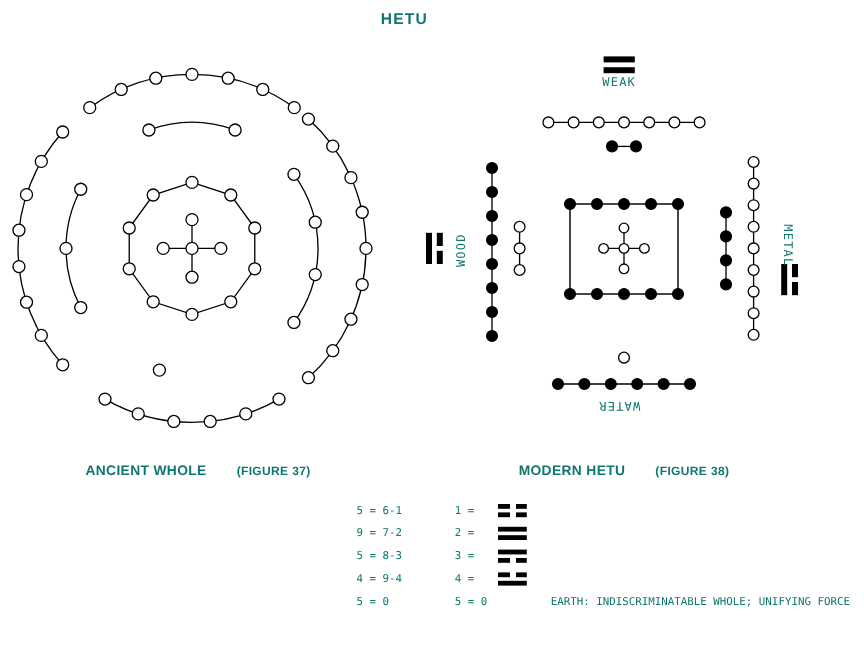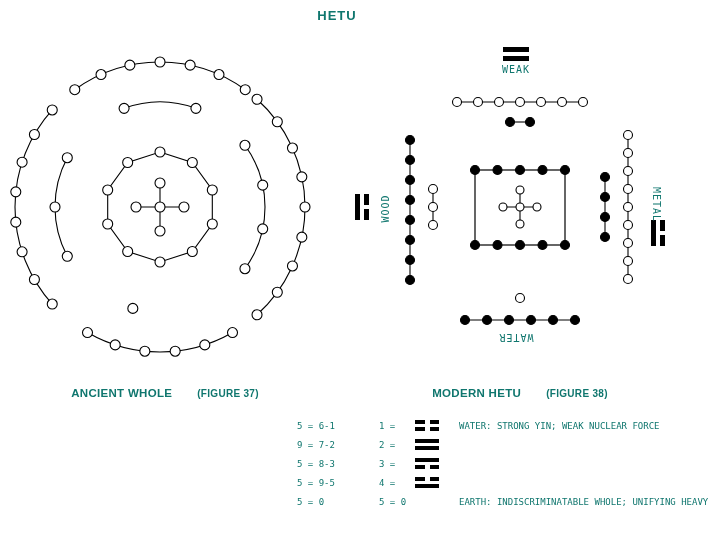--- a/index.html
+++ b/index.html
@@ -186,20 +186,20 @@
   <div class="el-label" style="left:626px;top:199px;transform:rotate(90deg)">METAL</div>
 
   <div class="caption" style="left:0;width:330px">
     <span>ANCIENT WHOLE</span><span class="fig">(FIGURE 37)</span>
   </div>
   <div class="caption" style="left:360px;width:320px">
     <span>MODERN HETU</span><span class="fig">(FIGURE 38)</span>
   </div>
 
   <div class="legend" id="legend">
-      <div class="lrow"><span class="lsum">5 = 6-1</span><span class="lnum">1 =</span><span class="ldig"><div class="digram"><div class="dbar broken"><i></i><i></i></div><div class="dbar broken"><i></i><i></i></div></div></span><span>WATER: STRONG YIN; WEAK NUCLEAR FORCE</span></div>
+      <div class="lrow"><span class="lsum">5 = 6-1</span><span class="lnum">1 =</span><span class="ldig"><div class="digram"><div class="dbar broken"><i></i><i></i></div><div class="dbar broken"><i></i><i></i></div></div></span></div>
       <div class="lrow"><span class="lsum">9 = 7-2</span><span class="lnum">2 =</span><span class="ldig"><div class="digram"><div class="dbar"></div><div class="dbar"></div></div></span></div>
       <div class="lrow"><span class="lsum">5 = 8-3</span><span class="lnum">3 =</span><span class="ldig"><div class="digram"><div class="dbar"></div><div class="dbar broken"><i></i><i></i></div></div></span></div>
-      <div class="lrow"><span class="lsum">5 = 9-5</span><span class="lnum">4 =</span><span class="ldig"><div class="digram"><div class="dbar broken"><i></i><i></i></div><div class="dbar"></div></div></span></div>
-      <div class="lrow"><span class="lsum">5 = 0</span><span class="lnum">5 = 0</span><span class="ldig"></span><span>EARTH: INDISCRIMINATABLE WHOLE; UNIFYING HEAVY</span></div>
+      <div class="lrow"><span class="lsum">4 = 9-4</span><span class="lnum">4 =</span><span class="ldig"><div class="digram"><div class="dbar broken"><i></i><i></i></div><div class="dbar"></div></div></span></div>
+      <div class="lrow"><span class="lsum">5 = 0</span><span class="lnum">5 = 0</span><span class="ldig"></span><span>EARTH: INDISCRIMINATABLE WHOLE; UNIFYING FORCE</span></div>
     </div>
 
 </div>
 
 </body></html>

